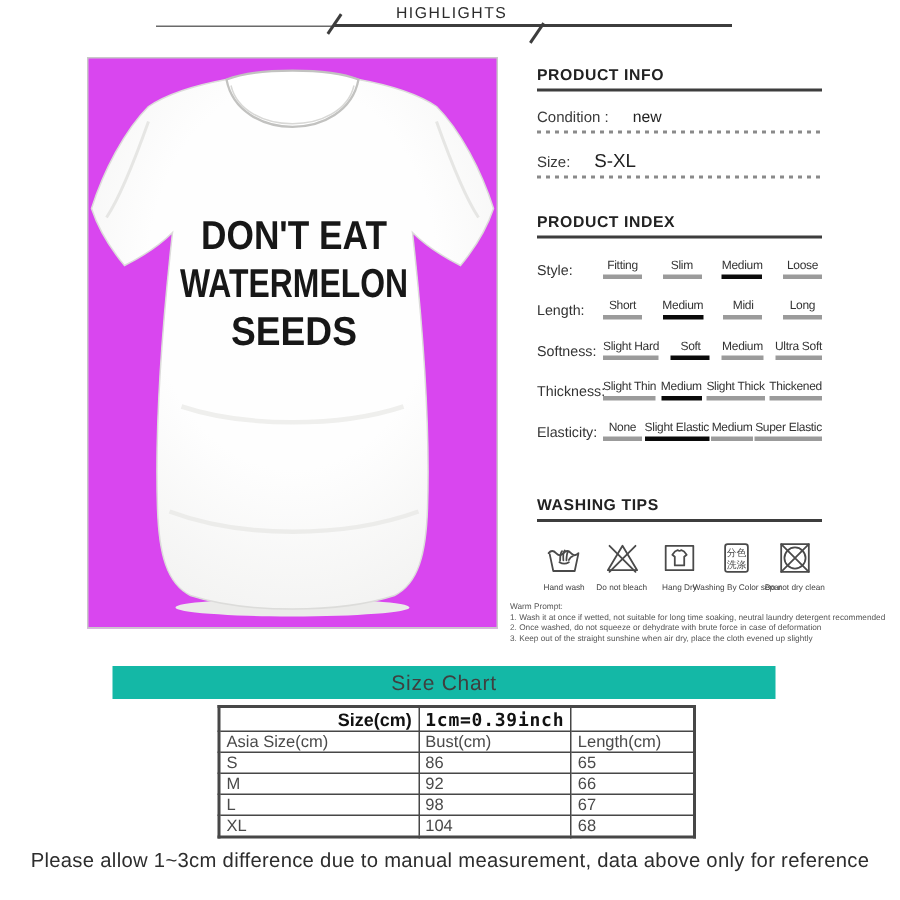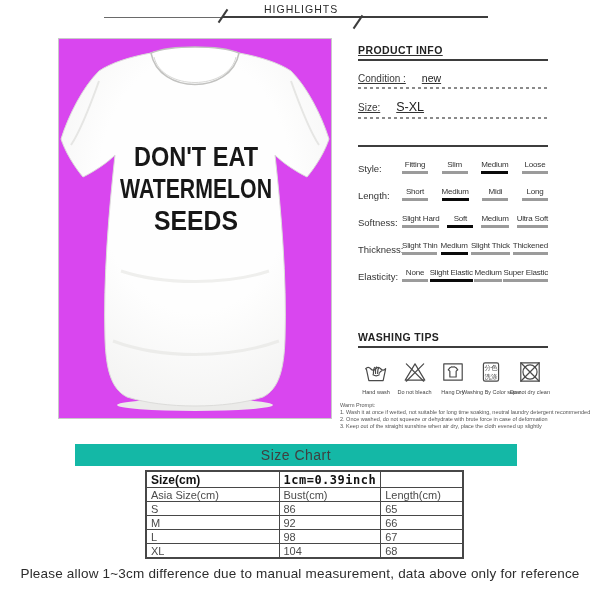--- a/index.html
+++ b/index.html
@@ -17,21 +17,21 @@
   
   .photo-box{position:absolute;left:58px;top:38px;width:272px;height:379px;border:1px solid #c9c9c9;background:#d946ef;box-sizing:content-box;}
   .photo-box svg{display:block;}
   .shirt-text{font-family:"Liberation Sans",sans-serif;font-weight:bold;fill:#171717;}
 
   
   .rcol{position:absolute;left:358px;width:190px;}
   .sec-title{font-size:10.5px;font-weight:bold;letter-spacing:.4px;color:#222;}
   .sec-underline{height:2px;background:#3d3d3d;margin-top:3px;}
 
-  .info-block{top:44px;text-decoration:underline;}
+  .info-block{top:44px;}
   .field-row{display:flex;align-items:baseline;gap:16px;margin-top:11px;padding-bottom:3px;}
   .field-label{font-size:10px;color:#3a3a3a;}
   .field-value{font-size:10.5px;color:#222;}
   .field-value.big{font-size:12.5px;}
   .dashed{height:2px;background:repeating-linear-gradient(90deg,#8a8a8a 0 3px,transparent 3px 6px);}
 
   .index-block{top:142px;}
   .pi-row{display:flex;align-items:flex-end;margin-top:13px;}
   .pi-label{flex:none;width:44px;font-size:9.5px;color:#333;white-space:nowrap;}
   .pi-opts{flex:1;display:flex;justify-content:space-between;align-items:flex-end;}
@@ -49,21 +49,21 @@
   .wt-label{font-size:5.5px;color:#444;margin-top:4px;white-space:nowrap;}
 
   .warm-prompt{position:absolute;left:340px;top:402px;width:260px;font-size:5.5px;line-height:7px;color:#555;}
   .warm-prompt div{white-space:nowrap;}
 
   
   .sc-bar{position:absolute;left:75px;top:444px;width:442px;height:22px;background:#14b8a6;display:flex;align-items:center;justify-content:center;font-size:14px;color:#3f3f3f;letter-spacing:.5px;}
   table.sc{position:absolute;left:145px;top:470px;border-collapse:collapse;border:2px solid #474747;table-layout:fixed;}
   table.sc td{border:1px solid #474747;font-size:11px;color:#4a4a4a;height:13px;padding:0 4px;line-height:12px;overflow:hidden;}
   col.c1{width:133px;} col.c2{width:91px;} col.c3{width:82px;}
-  tr.sc-head td{font-weight:bold;color:#111;font-size:12px;height:15px;}
+  tr.sc-head td{font-weight:bold;color:#111;font-size:12px;height:15px;text-align:right;}
   td.mono{font-family:"DejaVu Sans Mono",monospace;font-size:12px;letter-spacing:.5px;}
 
   .footer-note{position:absolute;left:0;top:566px;width:600px;text-align:center;font-size:13.5px;color:#2d2d2d;letter-spacing:.2px;}
 </style>
 </head>
 <body>
 
 <div class="canvas">
 
   <div>
@@ -122,20 +122,21 @@
       <div class="dashed"></div>
       <div class="field-row">
         <span class="field-label">Size:</span>
         <span class="field-value big">S-XL</span>
       </div>
       <div class="dashed"></div>
     </div>
   </div>
 
   <div class="rcol index-block">
+    <div class="sec-title">PRODUCT INDEX</div>
     <div class="sec-underline"></div>
 
     <div class="pi-row">
       <span class="pi-label">Style:</span>
       <span class="pi-opts">
         <span class="opt">
             <span class="opt-text">Fitting</span>
             <span class="opt-bar"></span>
           </span>
         <span class="opt">

